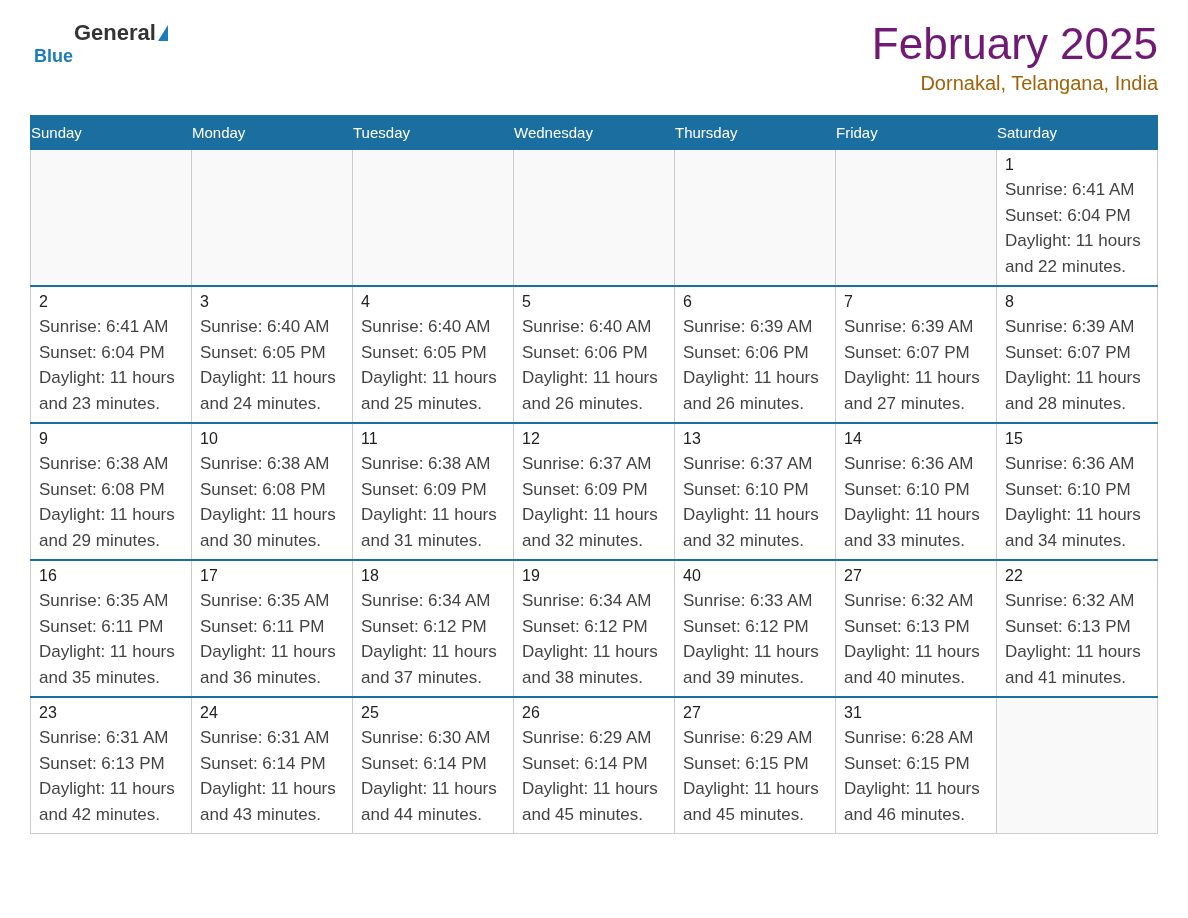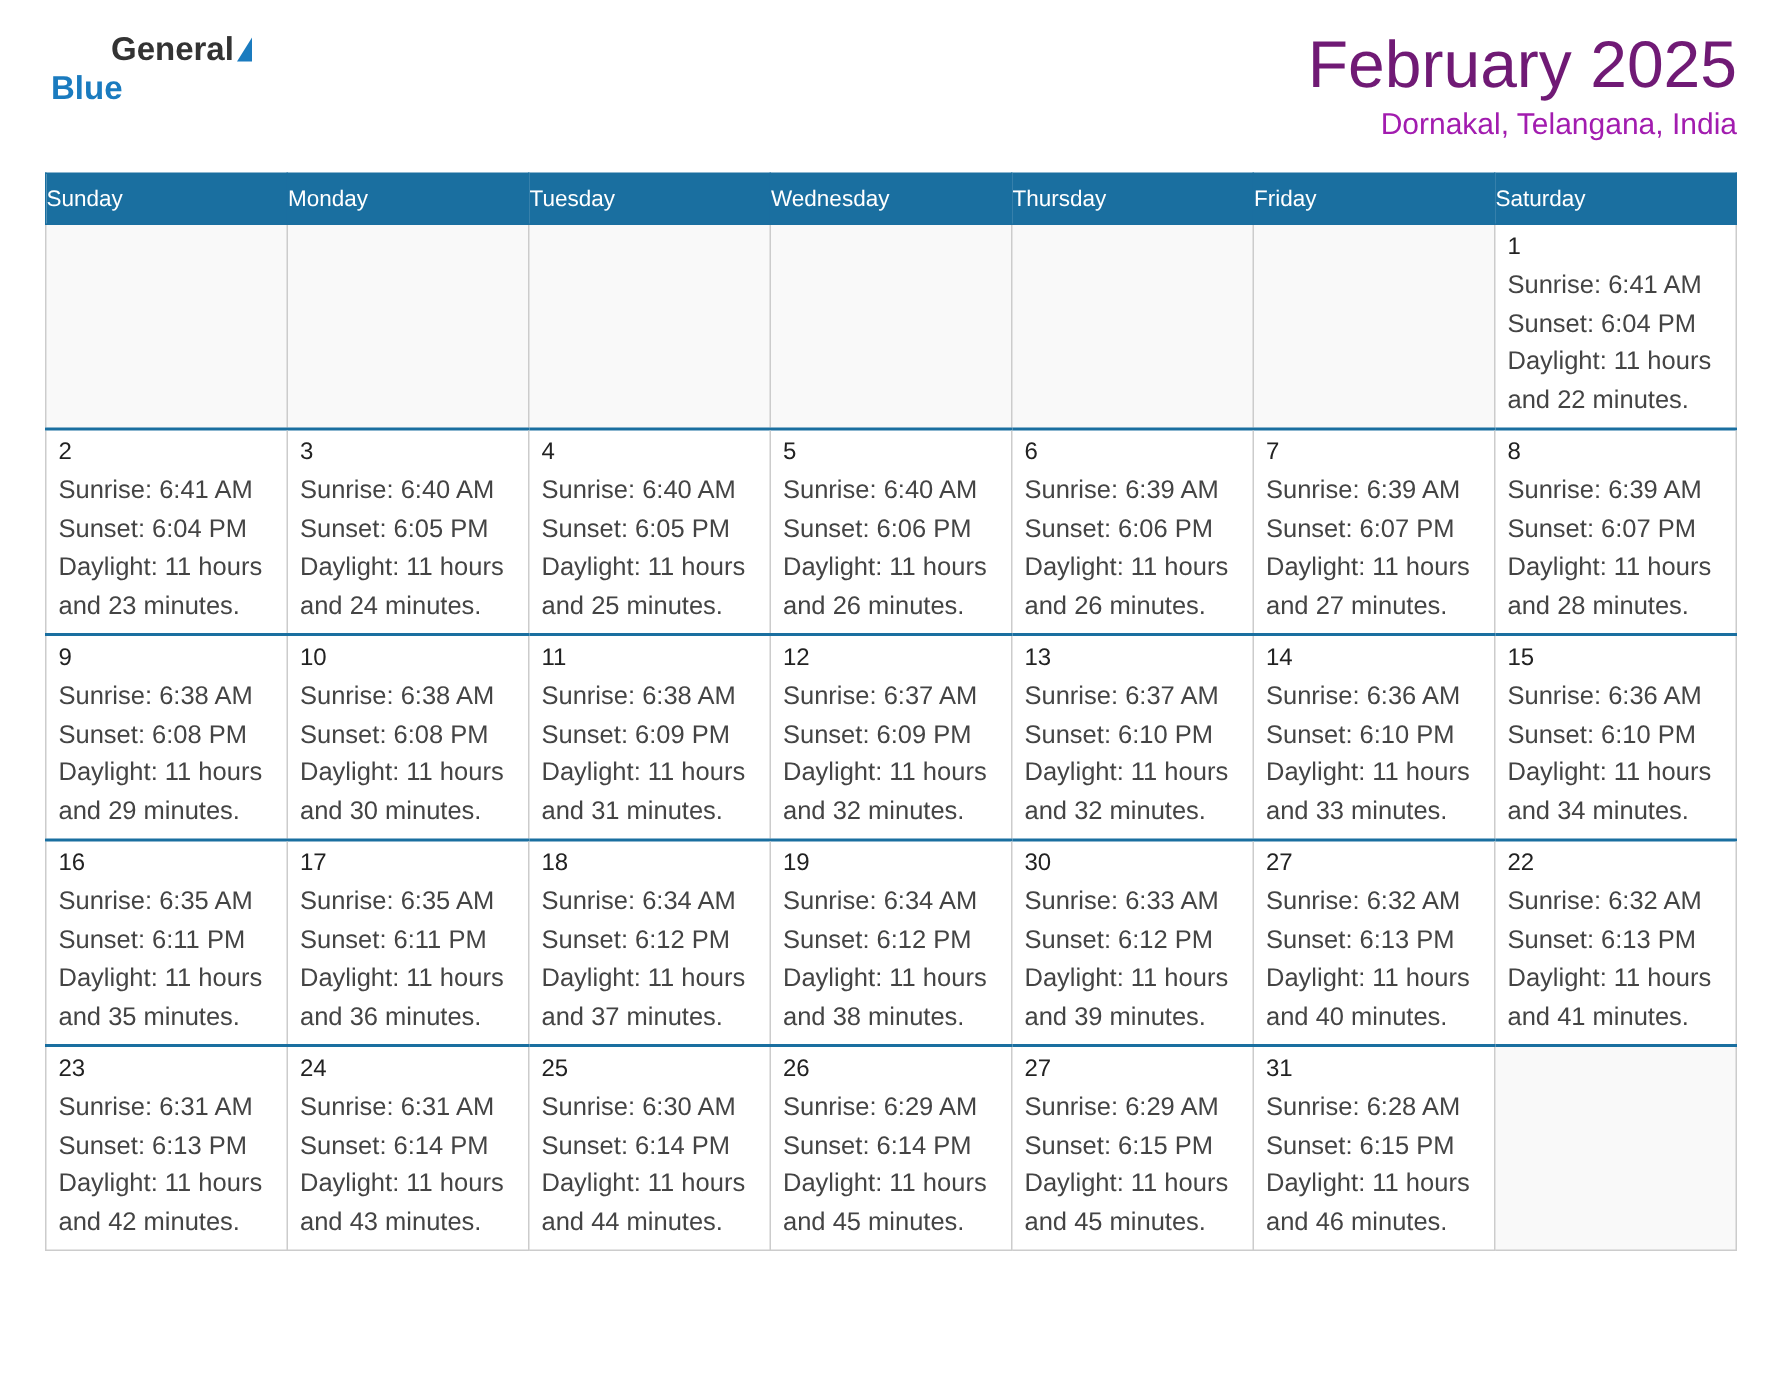--- a/index.html
+++ b/index.html
@@ -29,21 +29,21 @@
       text-align: right;
     }
     .calendar-title {
       font-size: 44px;
       font-weight: normal;
       color: #701a75;
       line-height: 1.1;
     }
     .calendar-subtitle {
       font-size: 20px;
-      color: #a21caf;
+      color: #a16207;
       margin-top: 4px;
     }
     table {
       width: 100%;
       border-collapse: collapse;
     }
     thead tr th {
       background-color: #1a6fa0;
       color: #fff;
       font-size: 15px;
@@ -94,21 +94,21 @@
 </head>
 <body>
 
 <div class="header-area">
   <div class="logo-wrapper">
     <div class="logo-top">
       <span style="font-size:22px;font-weight:bold;color:#333;">General</span>
       <span class="logo-triangle"></span>
     </div>
     <div>
-      <span style="font-size:22px;font-weight:bold;color:#1a7bbf;margin-left:4px;">Blue</span>
+      <span style="font-size:18px;font-weight:bold;color:#1a7bbf;margin-left:4px;">Blue</span>
     </div>
   </div>
   <div class="title-area">
     <div class="calendar-title">February 2025</div>
     <div class="calendar-subtitle">Dornakal, Telangana, India</div>
   </div>
 </div>
 
 <table>
   <thead>
@@ -208,21 +208,21 @@
         </td>
         <td>
           <span class="day-number">18</span>
           <div class="day-info">Sunrise: 6:34 AM<br>Sunset: 6:12 PM<br>Daylight: 11 hours<br>and 37 minutes.</div>
         </td>
         <td>
           <span class="day-number">19</span>
           <div class="day-info">Sunrise: 6:34 AM<br>Sunset: 6:12 PM<br>Daylight: 11 hours<br>and 38 minutes.</div>
         </td>
         <td>
-          <span class="day-number">30</span>
+          <span class="day-number">40</span>
           <div class="day-info">Sunrise: 6:33 AM<br>Sunset: 6:12 PM<br>Daylight: 11 hours<br>and 39 minutes.</div>
         </td>
         <td>
           <span class="day-number">27</span>
           <div class="day-info">Sunrise: 6:32 AM<br>Sunset: 6:13 PM<br>Daylight: 11 hours<br>and 40 minutes.</div>
         </td>
         <td>
           <span class="day-number">22</span>
           <div class="day-info">Sunrise: 6:32 AM<br>Sunset: 6:13 PM<br>Daylight: 11 hours<br>and 41 minutes.</div>
         </td>

